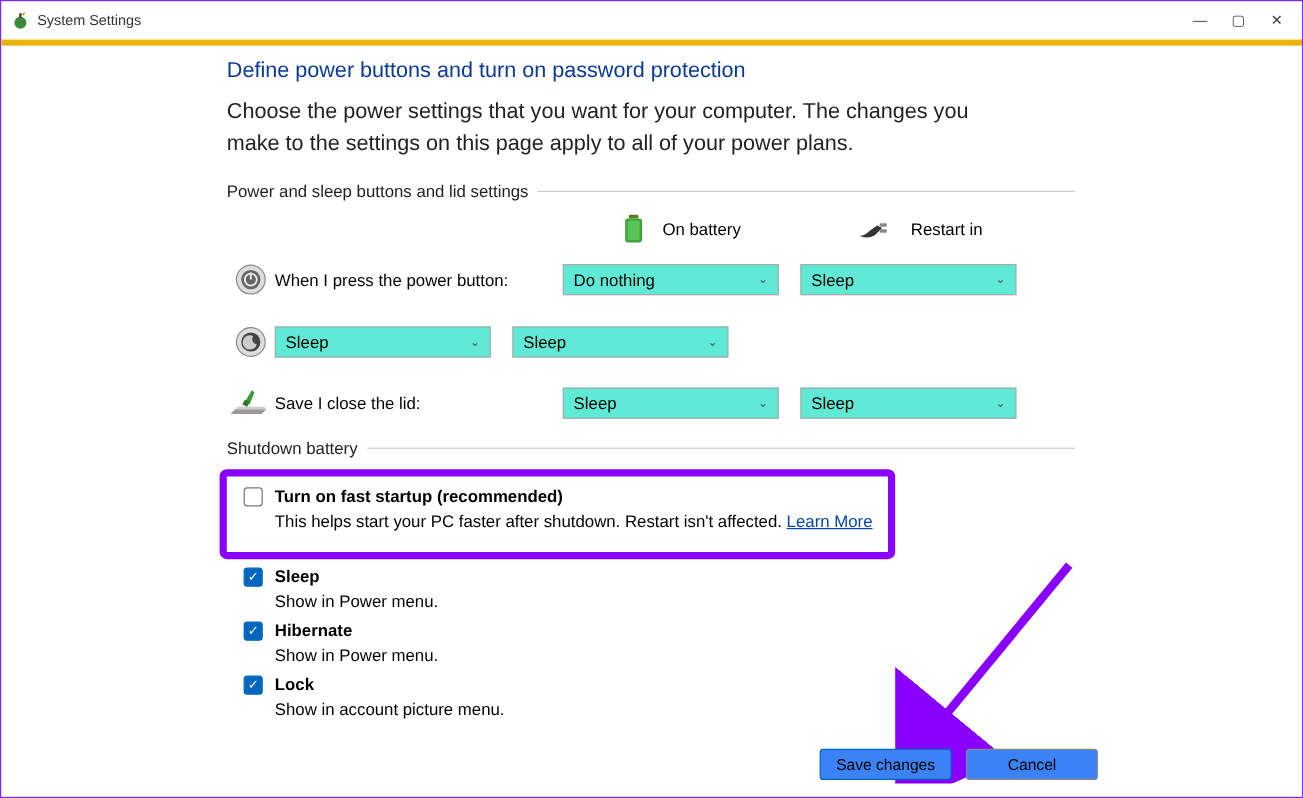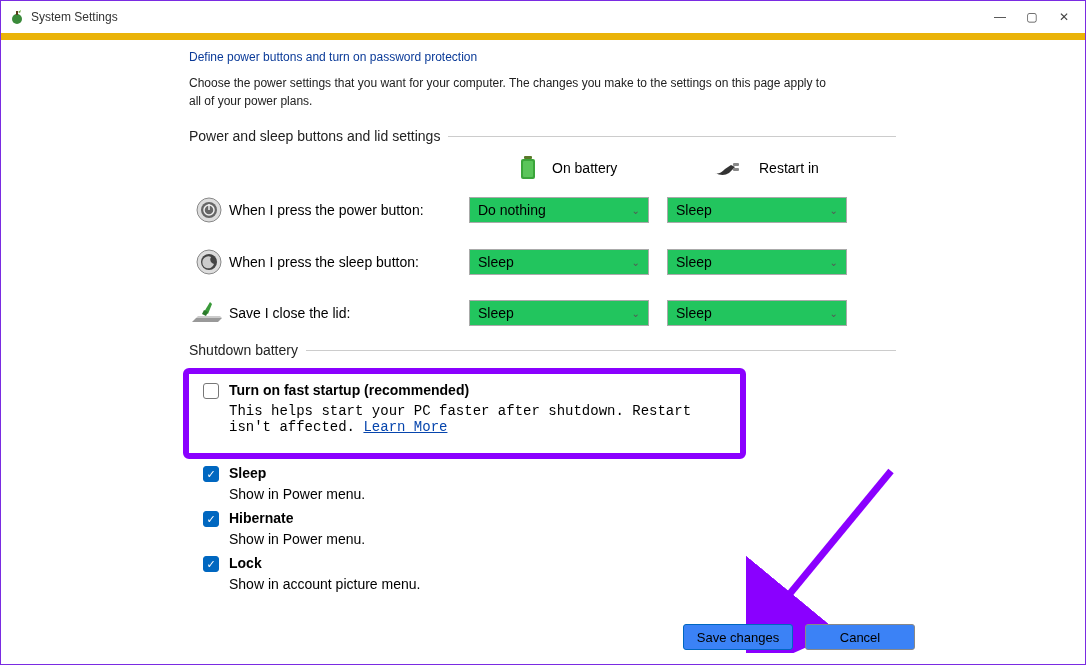--- a/index.html
+++ b/index.html
@@ -12,39 +12,39 @@
   height: 665px;
   border: 1px solid #7a2be2;
   position: relative;
   overflow: hidden;
 }
 .titlebar {
   height: 30px;
   display: flex;
   align-items: center;
   padding: 16px 8px;
-  border-bottom: 7px solid #eab308;
+  border-bottom: 5px solid #eab308;
 }
 .titlebar .icon-slot { width: 16px; height: 16px; margin-right: 6px; display:flex; }
 .titlebar .title { font-size: 12px; color: #333; flex: 1; }
 .win-controls { display: flex; gap: 18px; align-items: center; padding-right: 6px; color: #444; }
 .win-controls span { width: 14px; text-align: center; cursor: default; font-size: 12px; }
 
 .content {
   padding: 10px 0 0 188px;
   width: 895px;
 }
 .heading {
   color: #0a3a98;
-  font-size: 12px;
+  font-size: 18px;
   font-weight: 400;
   margin-bottom: 10px;
 }
 .description {
-  font-size: 12px;
+  font-size: 18px;
   color: #222;
   line-height: 1.5;
   margin-bottom: 18px;
   width: 640px;
 }
 .section-label {
   font-size: 14px;
   color: #222;
 }
 .section-row {
@@ -71,21 +71,21 @@
   display: flex;
   align-items: center;
   margin-bottom: 24px;
 }
 .row-icon { width: 40px; display:flex; justify-content:center; align-items:center; }
 .row-label { width: 240px; font-size: 14px; }
 .select {
   width: 180px;
   height: 26px;
   border: 1px solid #aaa;
-  background: #22c55e;
+  background: #5eead4;
   display: flex;
   align-items: center;
   justify-content: space-between;
   padding: 0 8px;
   font-size: 14px;
   margin-right: 18px;
   cursor: default;
 }
 .select .chev { font-size: 10px; color: #555; }
 .shutdown-section { margin-top: 6px; }
@@ -212,21 +212,20 @@
   </div>
 
   <div class="power-row">
     <div class="row-icon">
       <svg width="28" height="28" viewBox="0 0 28 28">
         <circle cx="14" cy="14" r="12" fill="#ddd" stroke="#888"></circle>
         <circle cx="14" cy="14" r="8" fill="#444"></circle>
         <path d="M16 9 A6 6 0 1 0 19 16 A4.5 4.5 0 0 1 16 9 Z" fill="#ccc"></path>
       </svg>
     </div>
-    <div class="row-label">When I press the sleep button:</div>
     <div class="select">
       <span>Sleep</span>
       <span class="chev">⌄</span>
     </div>
     <div class="select">
       <span>Sleep</span>
       <span class="chev">⌄</span>
     </div>
   </div>
 
@@ -253,21 +252,21 @@
   <div class="section-row shutdown-section">
     <span class="section-label">Shutdown battery</span>
     <div class="section-rule"></div>
   </div>
 
   <div class="highlight-box">
     <div class="checkbox-row" style="margin-left:4px;">
       <div class="checkbox"></div>
       <span class="check-label">Turn on fast startup (recommended)</span>
     </div>
-    <div class="check-desc" style="margin-left:30px;font-family:Liberation Mono, monospace;">
+    <div class="check-desc" style="margin-left:30px;">
       <span>This helps start your PC faster after shutdown. Restart isn't affected. </span><a class="link">Learn More</a>
     </div>
   </div>
 
   <div class="setting-item">
     <div class="checkbox-row">
       <div class="checkbox checked">✓</div>
       <span class="check-label">Sleep</span>
     </div>
     <div class="check-desc">Show in Power menu.</div>

